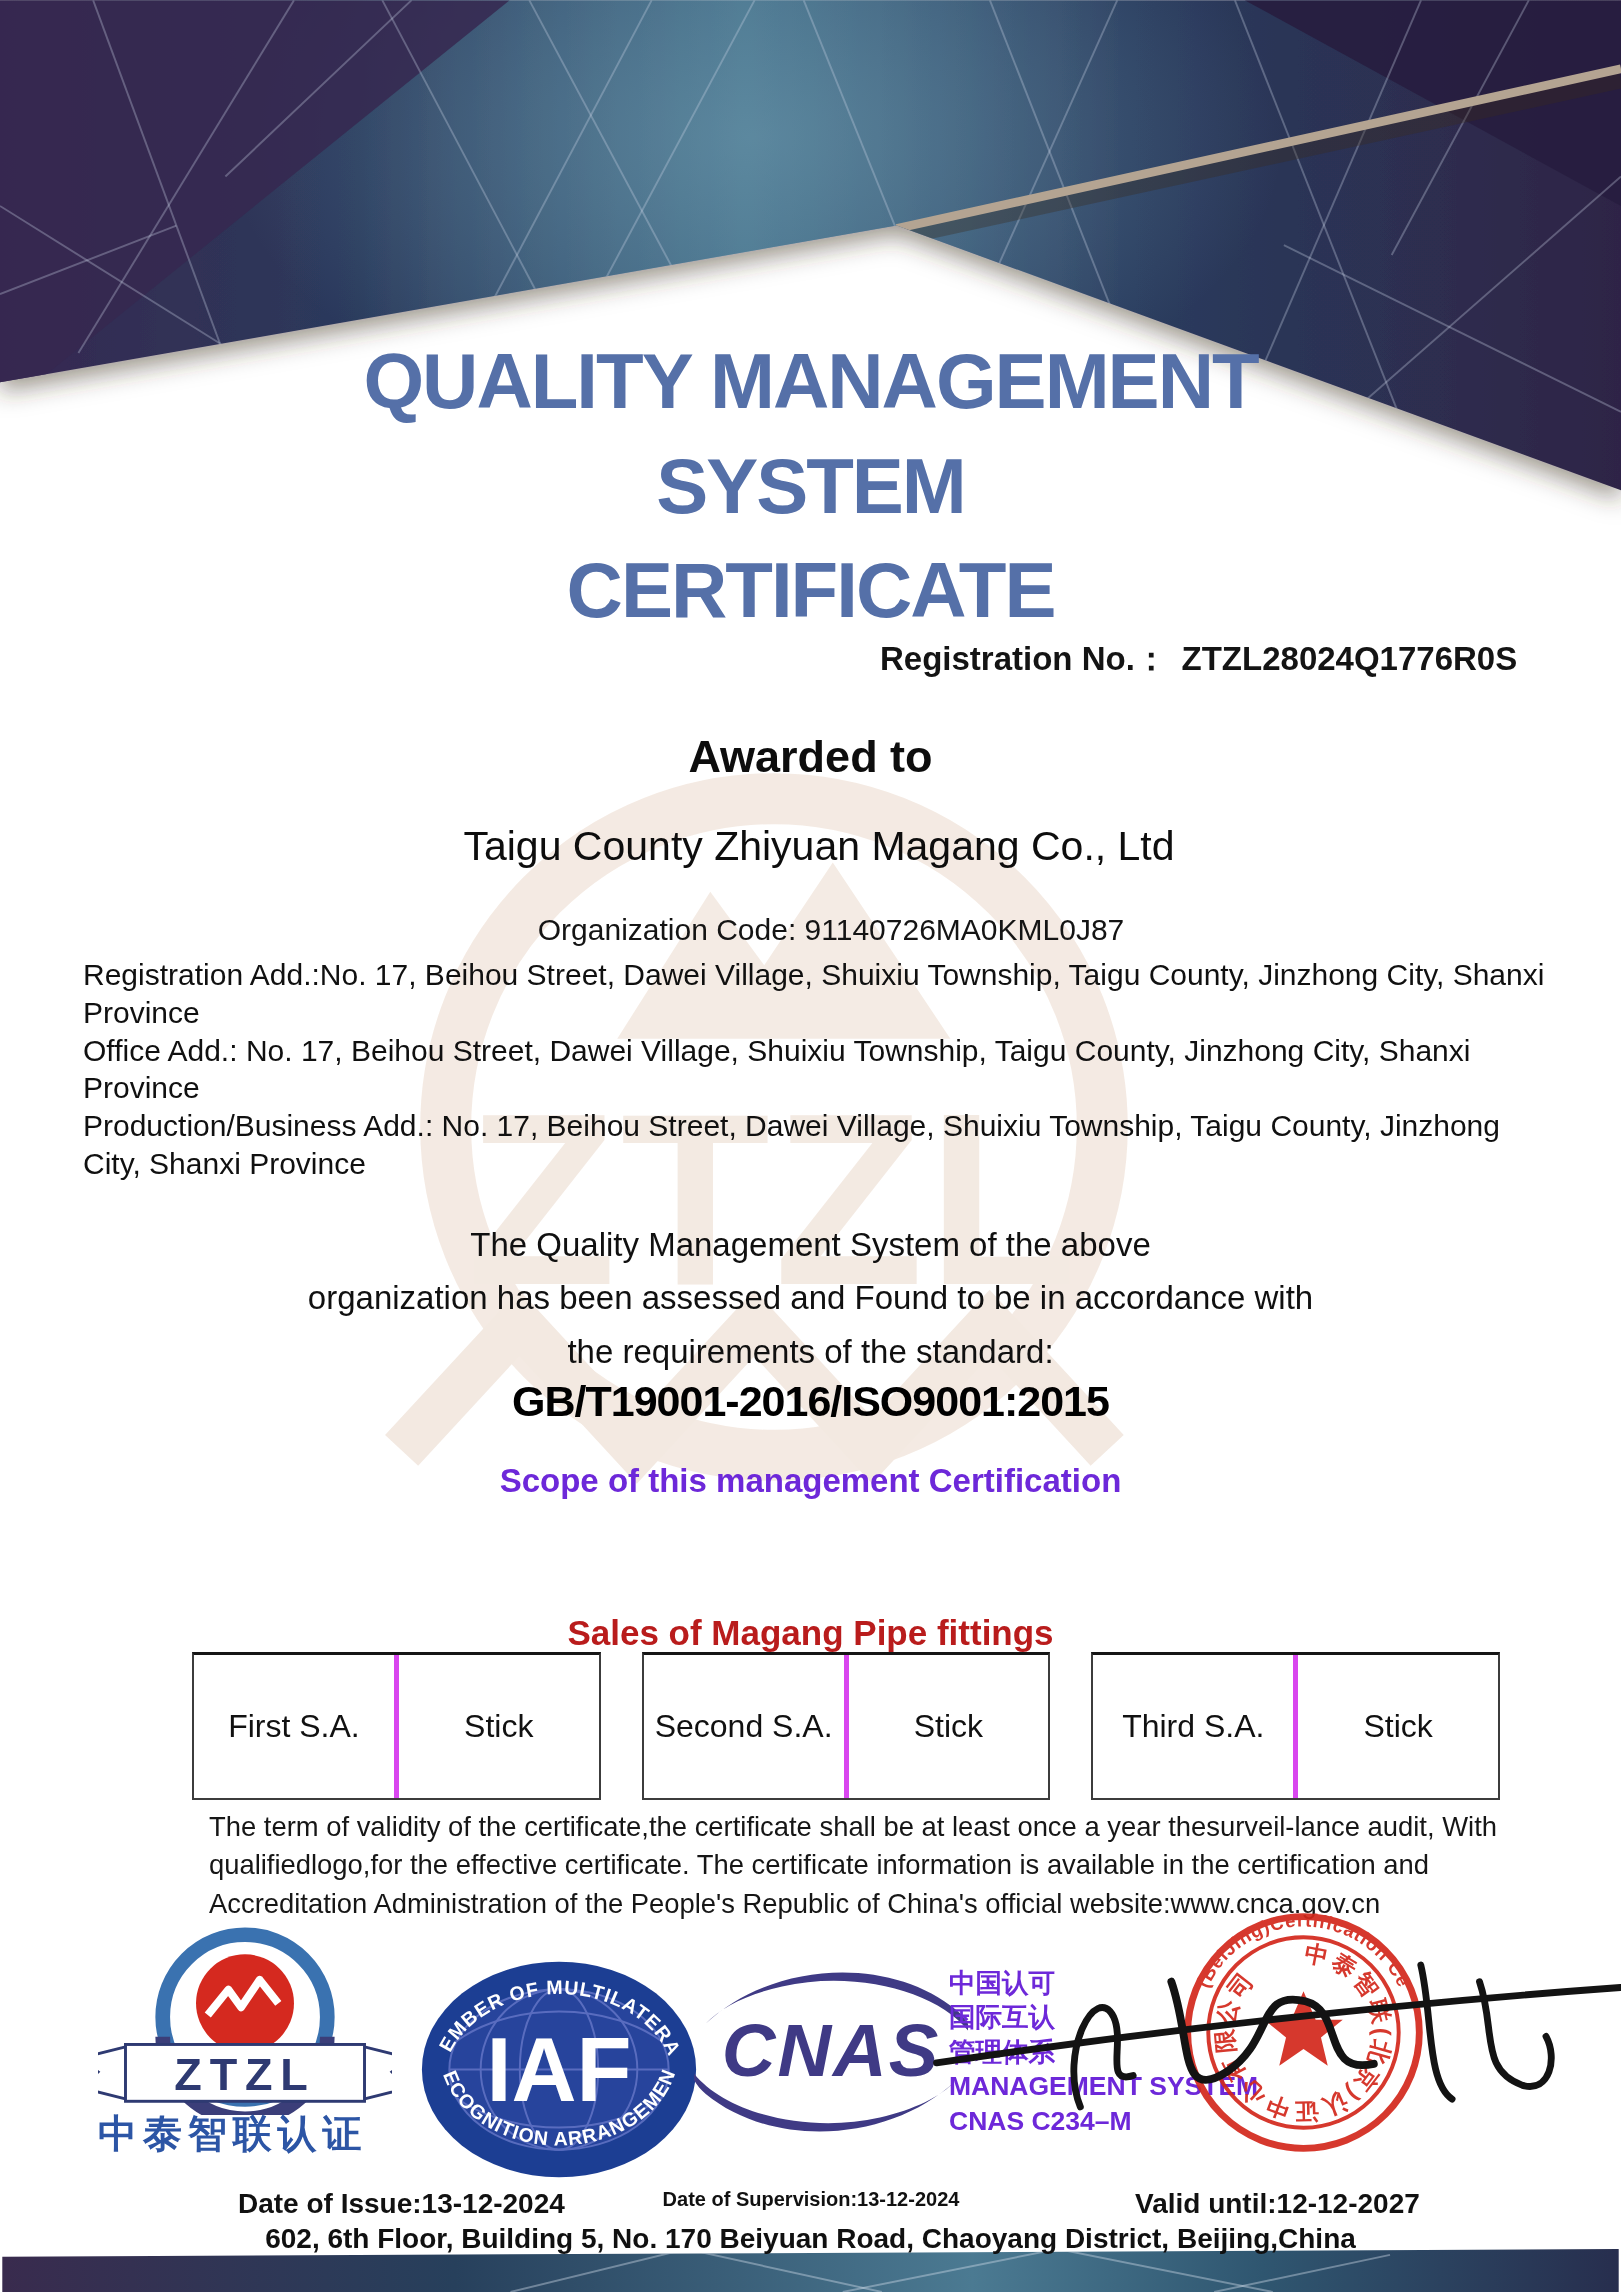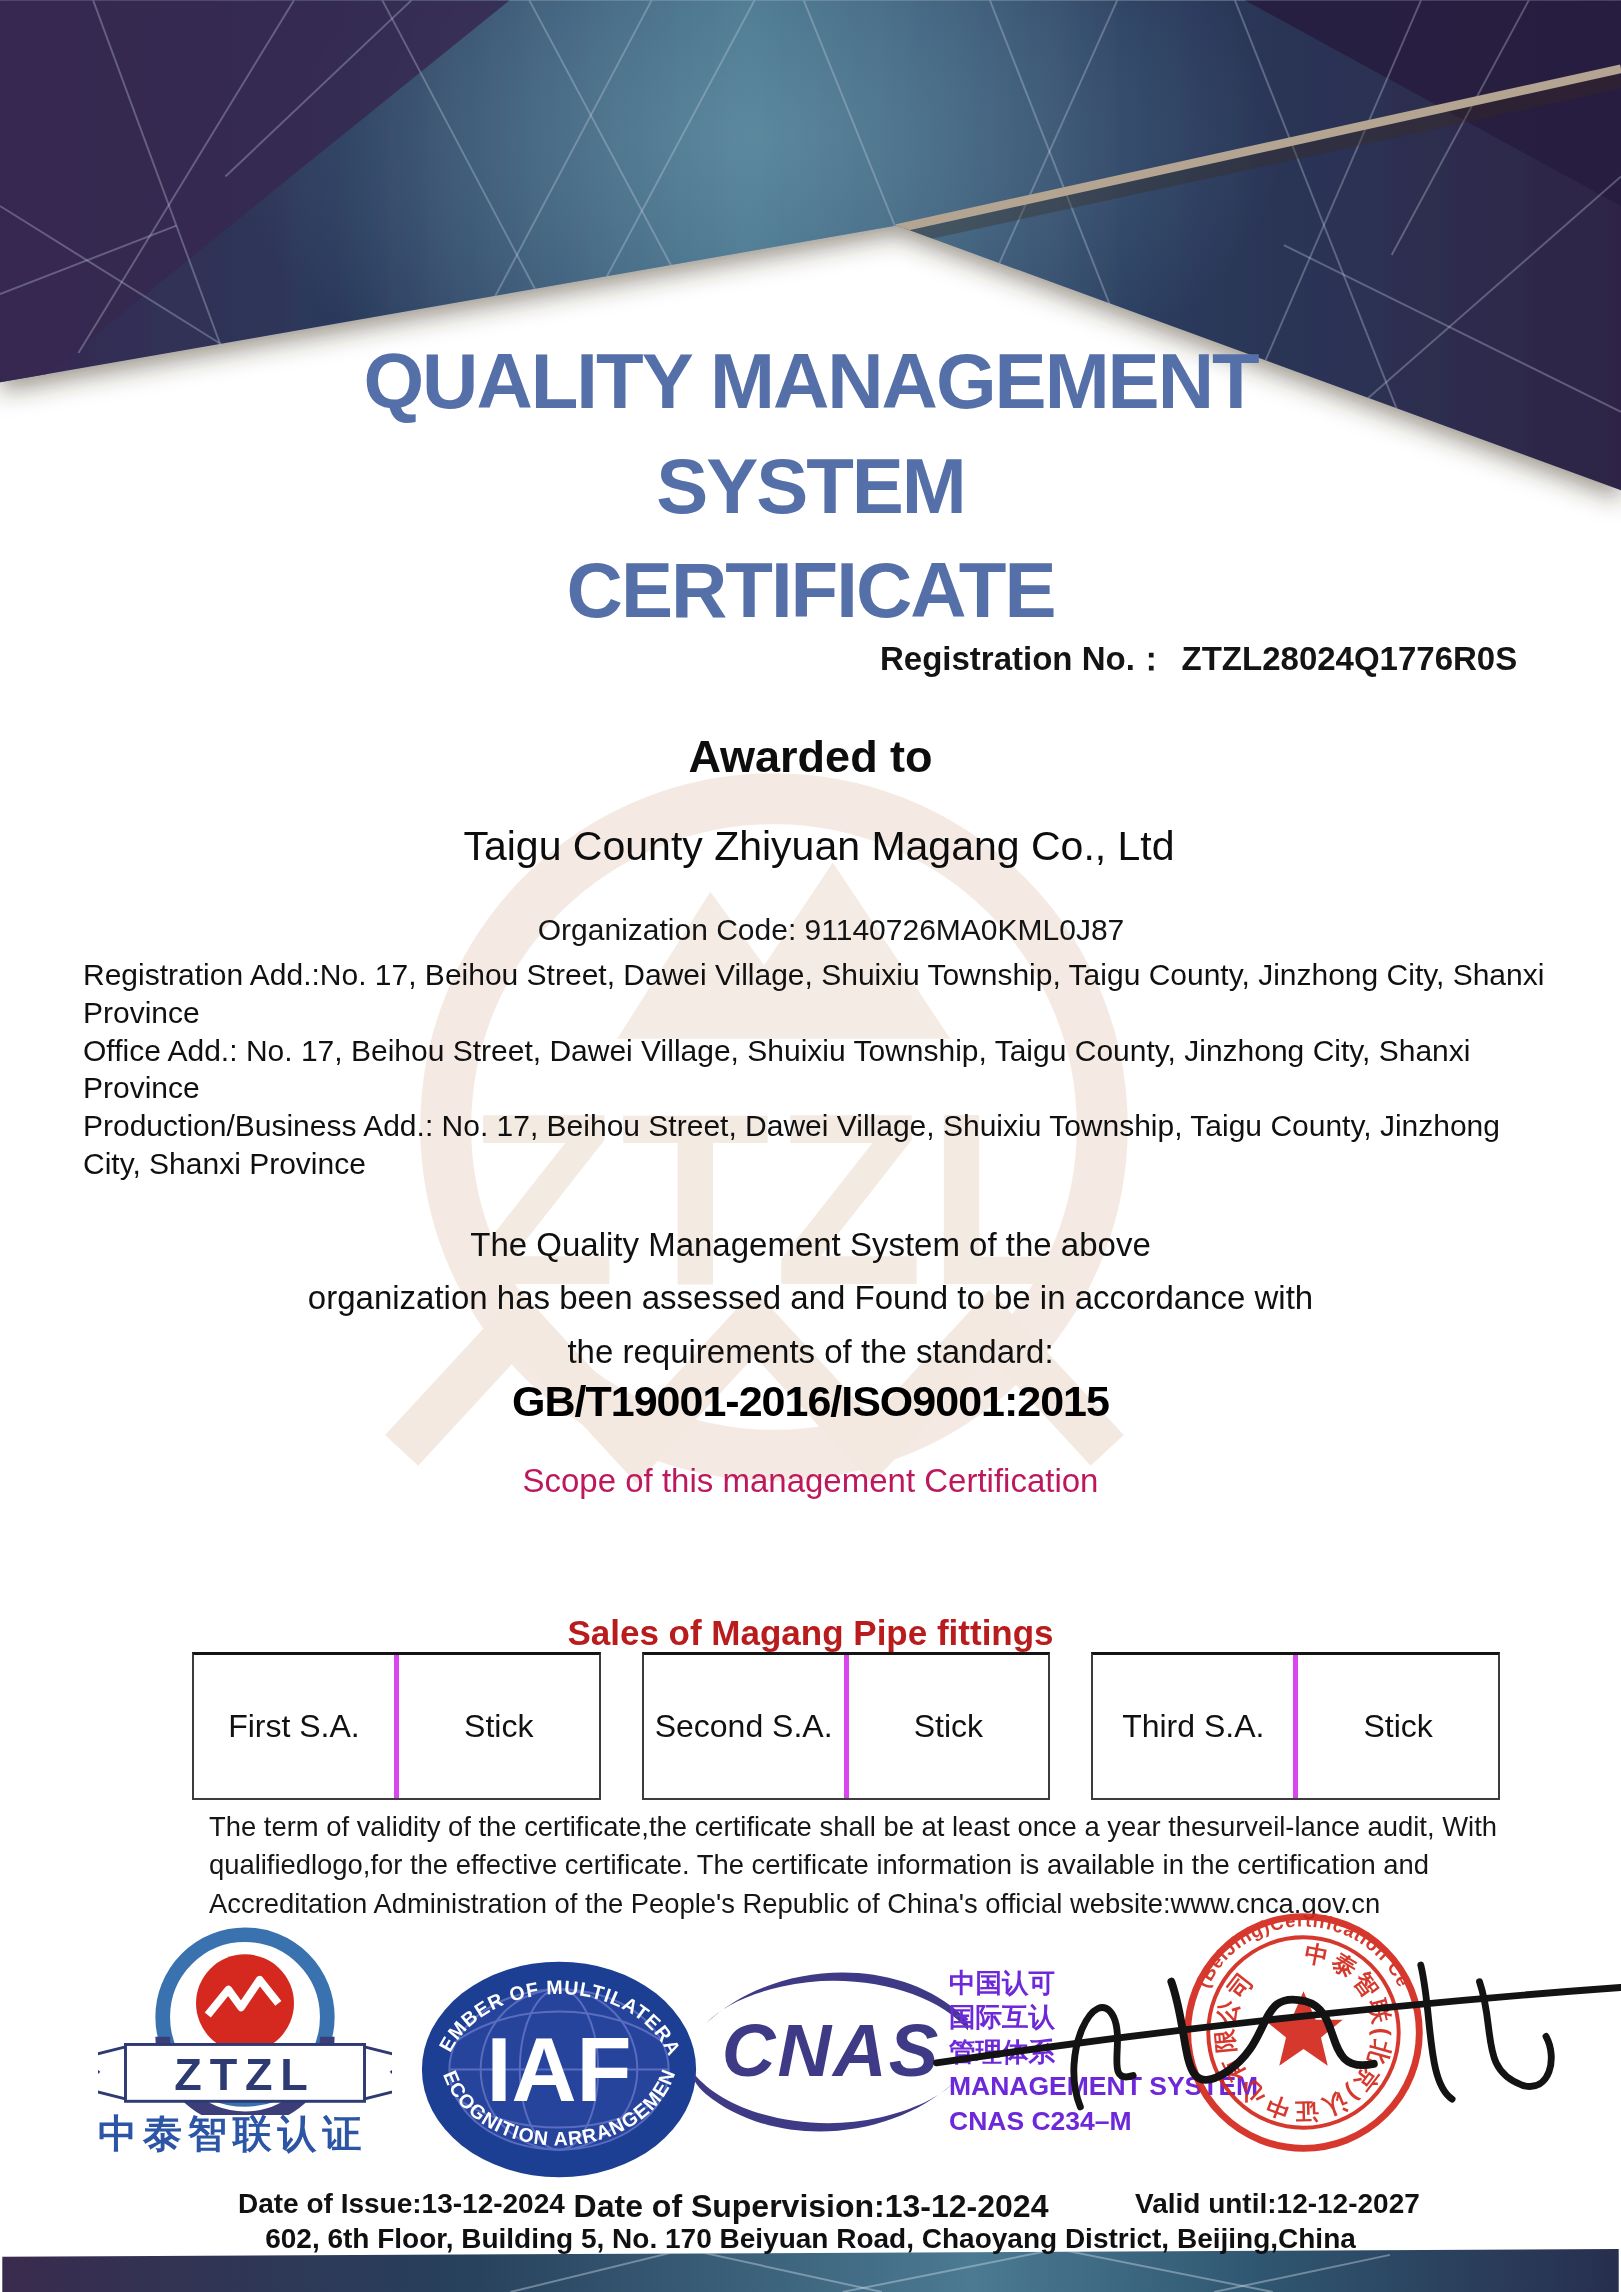--- a/index.html
+++ b/index.html
@@ -37,21 +37,21 @@
   .cert-no .val{margin-left:13.7px;}
   .awarded-to{top:731px;z-index:2;font-size:45px;font-weight:700;color:#0d0d0d;}
   .company{top:823px;z-index:2;font-size:41px;font-weight:500;color:#0d0d0d;padding-left:17px;}
   .org-code{top:913px;z-index:2;font-size:30px;font-weight:400;color:#141414;padding-left:41px;}
   .addresses{
     top:956px;left:83px;right:69px;z-index:2;
     font-size:30px;font-weight:500;line-height:1.26;color:#101010;text-align:left;
   }
   .statement{top:1218px;z-index:2;font-size:33px;line-height:1.62;color:#101010;font-weight:500;}
   .standard{top:1377px;z-index:2;font-size:43px;font-weight:700;letter-spacing:-1px;color:#000000;}
-  .scope-label{top:1462px;z-index:2;font-size:33px;font-weight:400;color:#be185d;}
+  .scope-label{top:1462px;z-index:2;font-size:33px;font-weight:700;color:#6d28d9;}
   .scope-value{top:1613px;z-index:2;font-size:35px;font-weight:700;color:#b91c1c;}
 
   
   .audit-table{left:192px;top:1652px;width:1308px;display:flex;gap:41px;z-index:2;}
   .audit-box{flex:1;display:flex;height:143px;border:2px solid #3c3c3c;border-top:3.9px solid #151515;background:transparent;}
   .audit-cell{flex:1;display:flex;align-items:center;justify-content:center;font-size:32px;color:#111;}
   .audit-cell.lbl{border-right:5px solid #d946ef;}
 
   .fine-print{
     top:1808px;left:209px;right:103px;z-index:2;text-align:left;
@@ -64,21 +64,21 @@
     font-size:39px;font-weight:700;color:#2c55a5;letter-spacing:5.9px;}
   #iaf-logo{left:412px;top:1952px;z-index:2;}
   #cnas-logo{left:694px;top:1958px;z-index:2;}
   .cnas-text{left:949px;top:1966px;z-index:2;text-align:left;
     font-size:26.5px;font-weight:600;line-height:1.3;color:#6d28d9;}
   #stamp{left:1171px;top:1900px;z-index:2;}
   #signature{left:931px;top:1921px;z-index:3;}
 
   
   .date-issue{top:2188px;left:238px;z-index:2;font-size:28px;font-weight:600;}
-  .date-supervision{top:2188px;left:811px;transform:translateX(-50%);z-index:2;font-size:32px;font-weight:600;}
+  .date-supervision{top:2188px;left:811px;transform:translateX(-50%);z-index:2;font-size:20px;font-weight:600;}
   .date-valid{top:2188px;left:1135px;z-index:2;font-size:28px;font-weight:600;}
   .issuer-address{top:2223px;z-index:2;font-size:28px;font-weight:600;color:#101010;}
 </style>
 </head>
 <body>
 
 <div id="page">
 
   <svg id="header-svg" class="abs" width="1621" height="555" viewBox="0 0 1654 566" aria-hidden="true">
     <defs>

